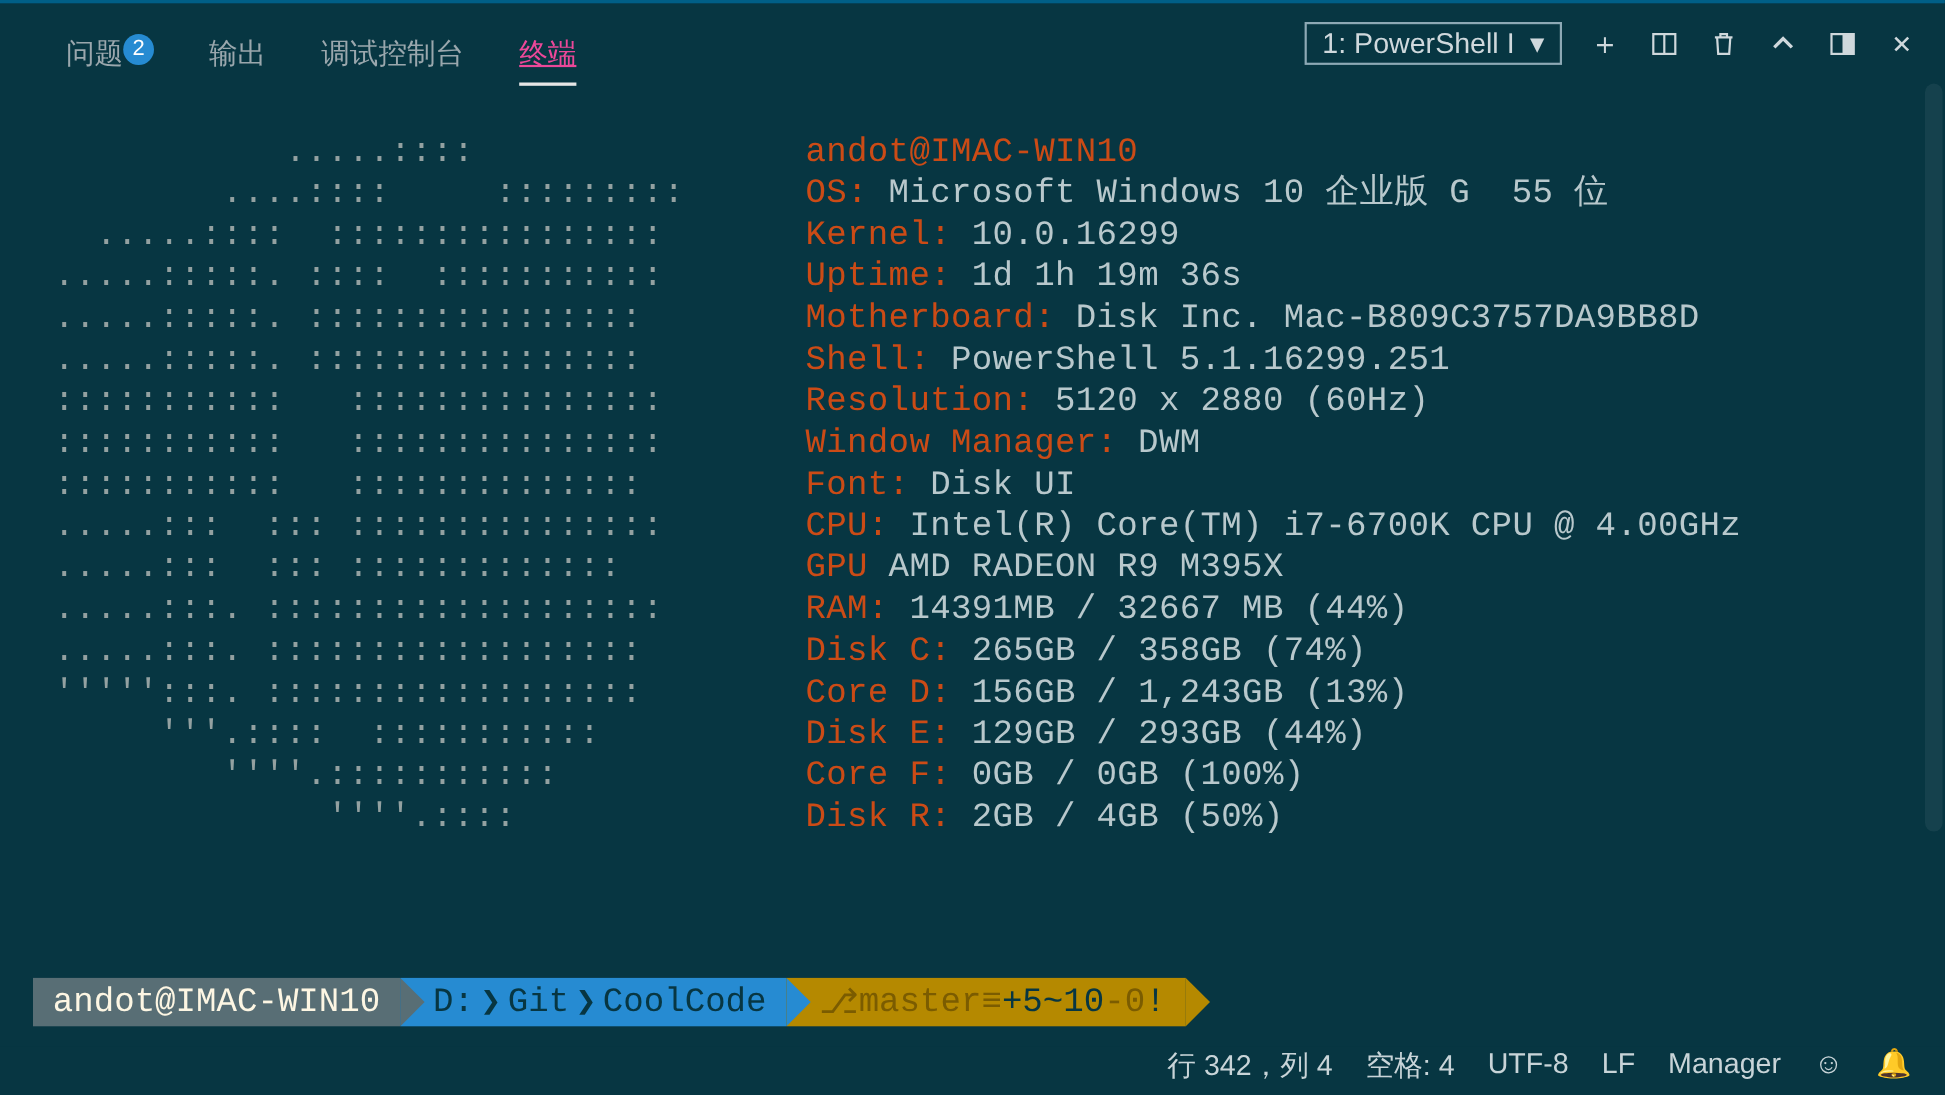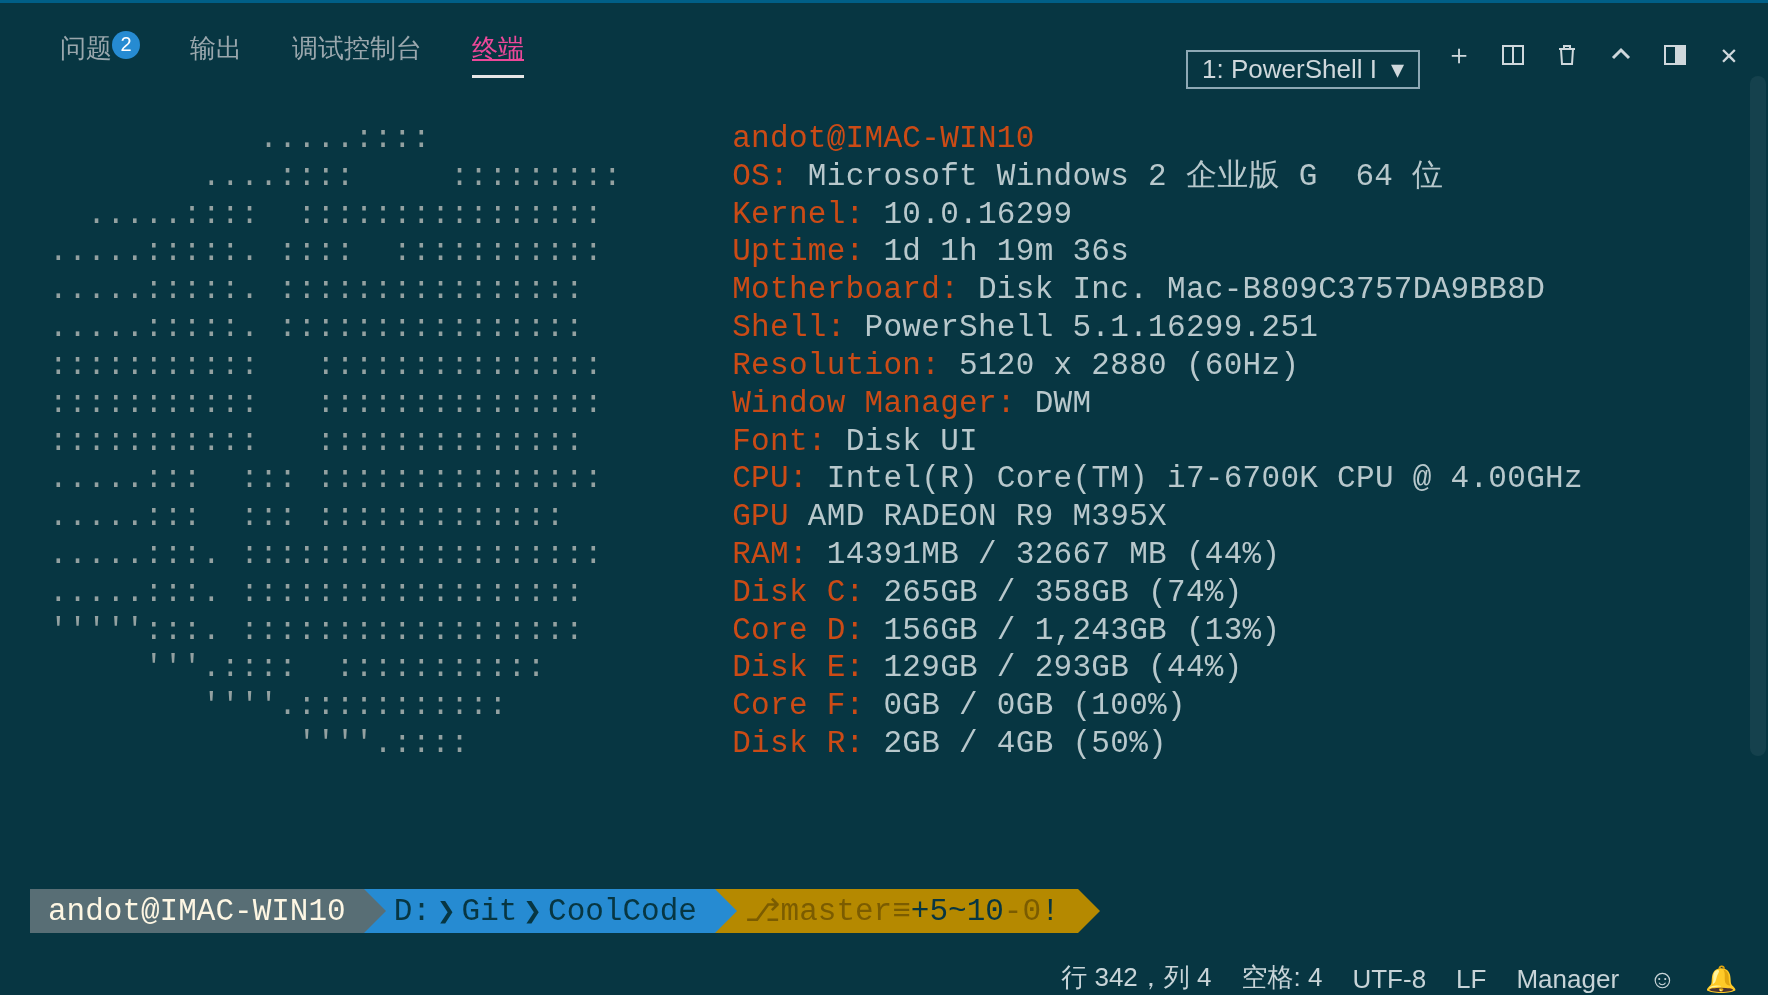--- a/index.html
+++ b/index.html
@@ -45,21 +45,21 @@
     color:#fff; font-size:20px;
   }
 
   .tab-right {
     position:absolute; right:24px; top:20px;
     display:flex; align-items:center; gap:24px;
   }
   .dropdown-box {
     border:2px solid #8da9b5; padding:2px 14px;
     color:#cfd8dc; font-size:26px; font-family:sans-serif;
-    display:flex; gap:14px; align-items:flex-start;margin-top:30px;
+    display:flex; gap:14px; align-items:flex-start;
   }
   .ticon { width:30px; height:30px; display:flex; align-items:center; justify-content:center; font-size:28px; color:#cfd8dc; cursor:pointer;}
 
   
   .term {
     position:absolute;
     top:120px; left:30px; right:30px; bottom:80px;
     white-space:pre;
     line-height:1.22;
     font-size:31px;
@@ -97,21 +97,21 @@
   .seg2 .arrow { border-left:22px solid #b58900; }
   .inner-ch { margin:0 6px;}
 
   .seg2 .m-bright { color:#073642;}
   .seg2 .m-dim { color:#7b5c00;}
 
   
   .statusbar {
     position:absolute; bottom:0; left:0; right:0; height:44px;
     background:#073642; color:#c8d4d8;
-    display:flex; justify-content:flex-end; align-items:flex-end; gap:30px;
+    display:flex; justify-content:flex-end; align-items:flex-start; gap:30px;
     padding:0 30px; font-size:26px;
     font-family:"Microsoft YaHei","PingFang SC",sans-serif;
   }
   .statusbar span { white-space:nowrap; }
 
   .scrollbar {
     position:absolute; right:2px; top:76px; width:16px; height:680px;
     background: rgba(255,255,255,0.06); border-radius:8px;
   }
 </style>
@@ -177,21 +177,21 @@
  :::::::::::   :::::::::::::::
  :::::::::::   ::::::::::::::
  .....:::  ::: :::::::::::::::
  .....:::  ::: :::::::::::::
  .....:::. :::::::::::::::::::
  .....:::. ::::::::::::::::::
  ''''':::. ::::::::::::::::::
       '''.::::  :::::::::::
          ''''.:::::::::::
               ''''.::::</span><span class="info-col"><span class="orange">andot@IMAC-WIN10</span>
-<span class="orange">OS:</span> <span class="gray">Microsoft Windows 2 企业版 G  64 位</span>
+<span class="orange">OS:</span> <span class="gray">Microsoft Windows 10 企业版 G  55 位</span>
 <span class="orange">Kernel:</span> <span class="gray">10.0.16299</span>
 <span class="orange">Uptime:</span> <span class="gray">1d 1h 19m 36s</span>
 <span class="orange">Motherboard:</span> <span class="gray">Disk Inc. Mac-B809C3757DA9BB8D</span>
 <span class="orange">Shell:</span> <span class="gray">PowerShell 5.1.16299.251</span>
 <span class="orange">Resolution:</span> <span class="gray">5120 x 2880 (60Hz)</span>
 <span class="orange">Window Manager:</span> <span class="gray">DWM</span>
 <span class="orange">Font:</span> <span class="gray">Disk UI</span>
 <span class="orange">CPU:</span> <span class="gray">Intel(R) Core(TM) i7-6700K CPU @ 4.00GHz</span>
 <span class="orange">GPU</span> <span class="gray">AMD RADEON R9 M395X</span>
 <span class="orange">RAM:</span> <span class="gray">14391MB / 32667 MB (44%)</span>

